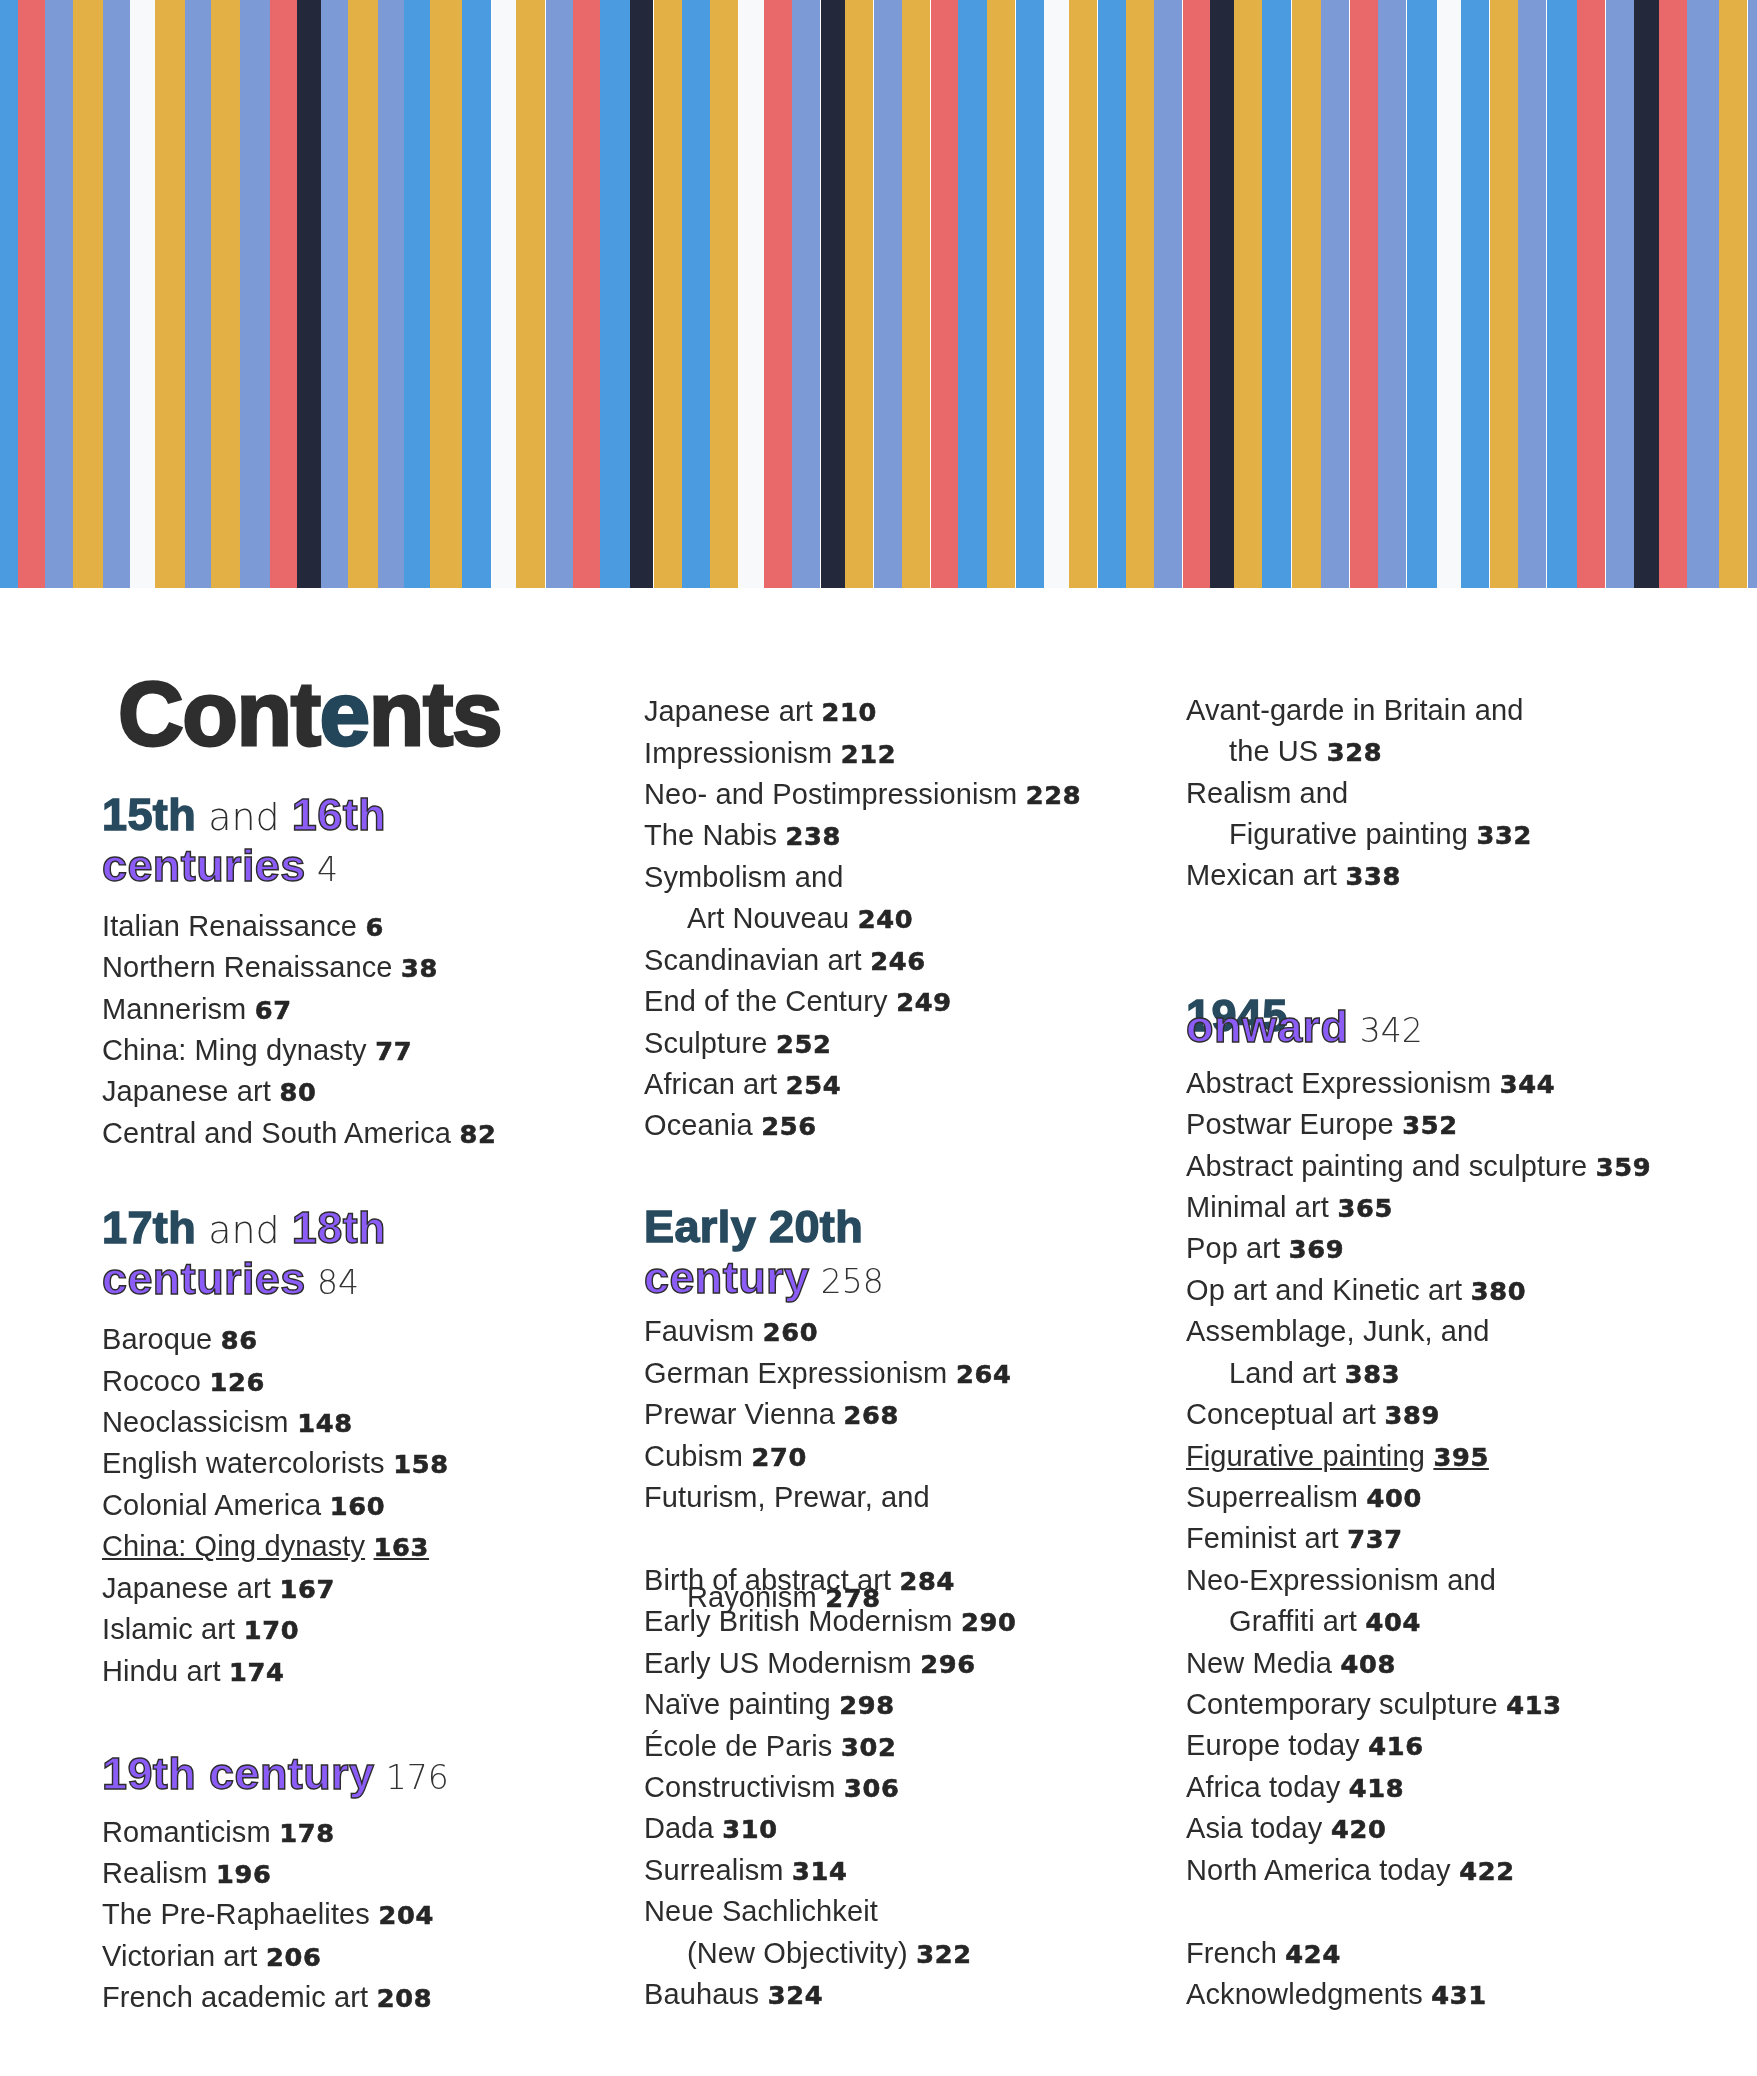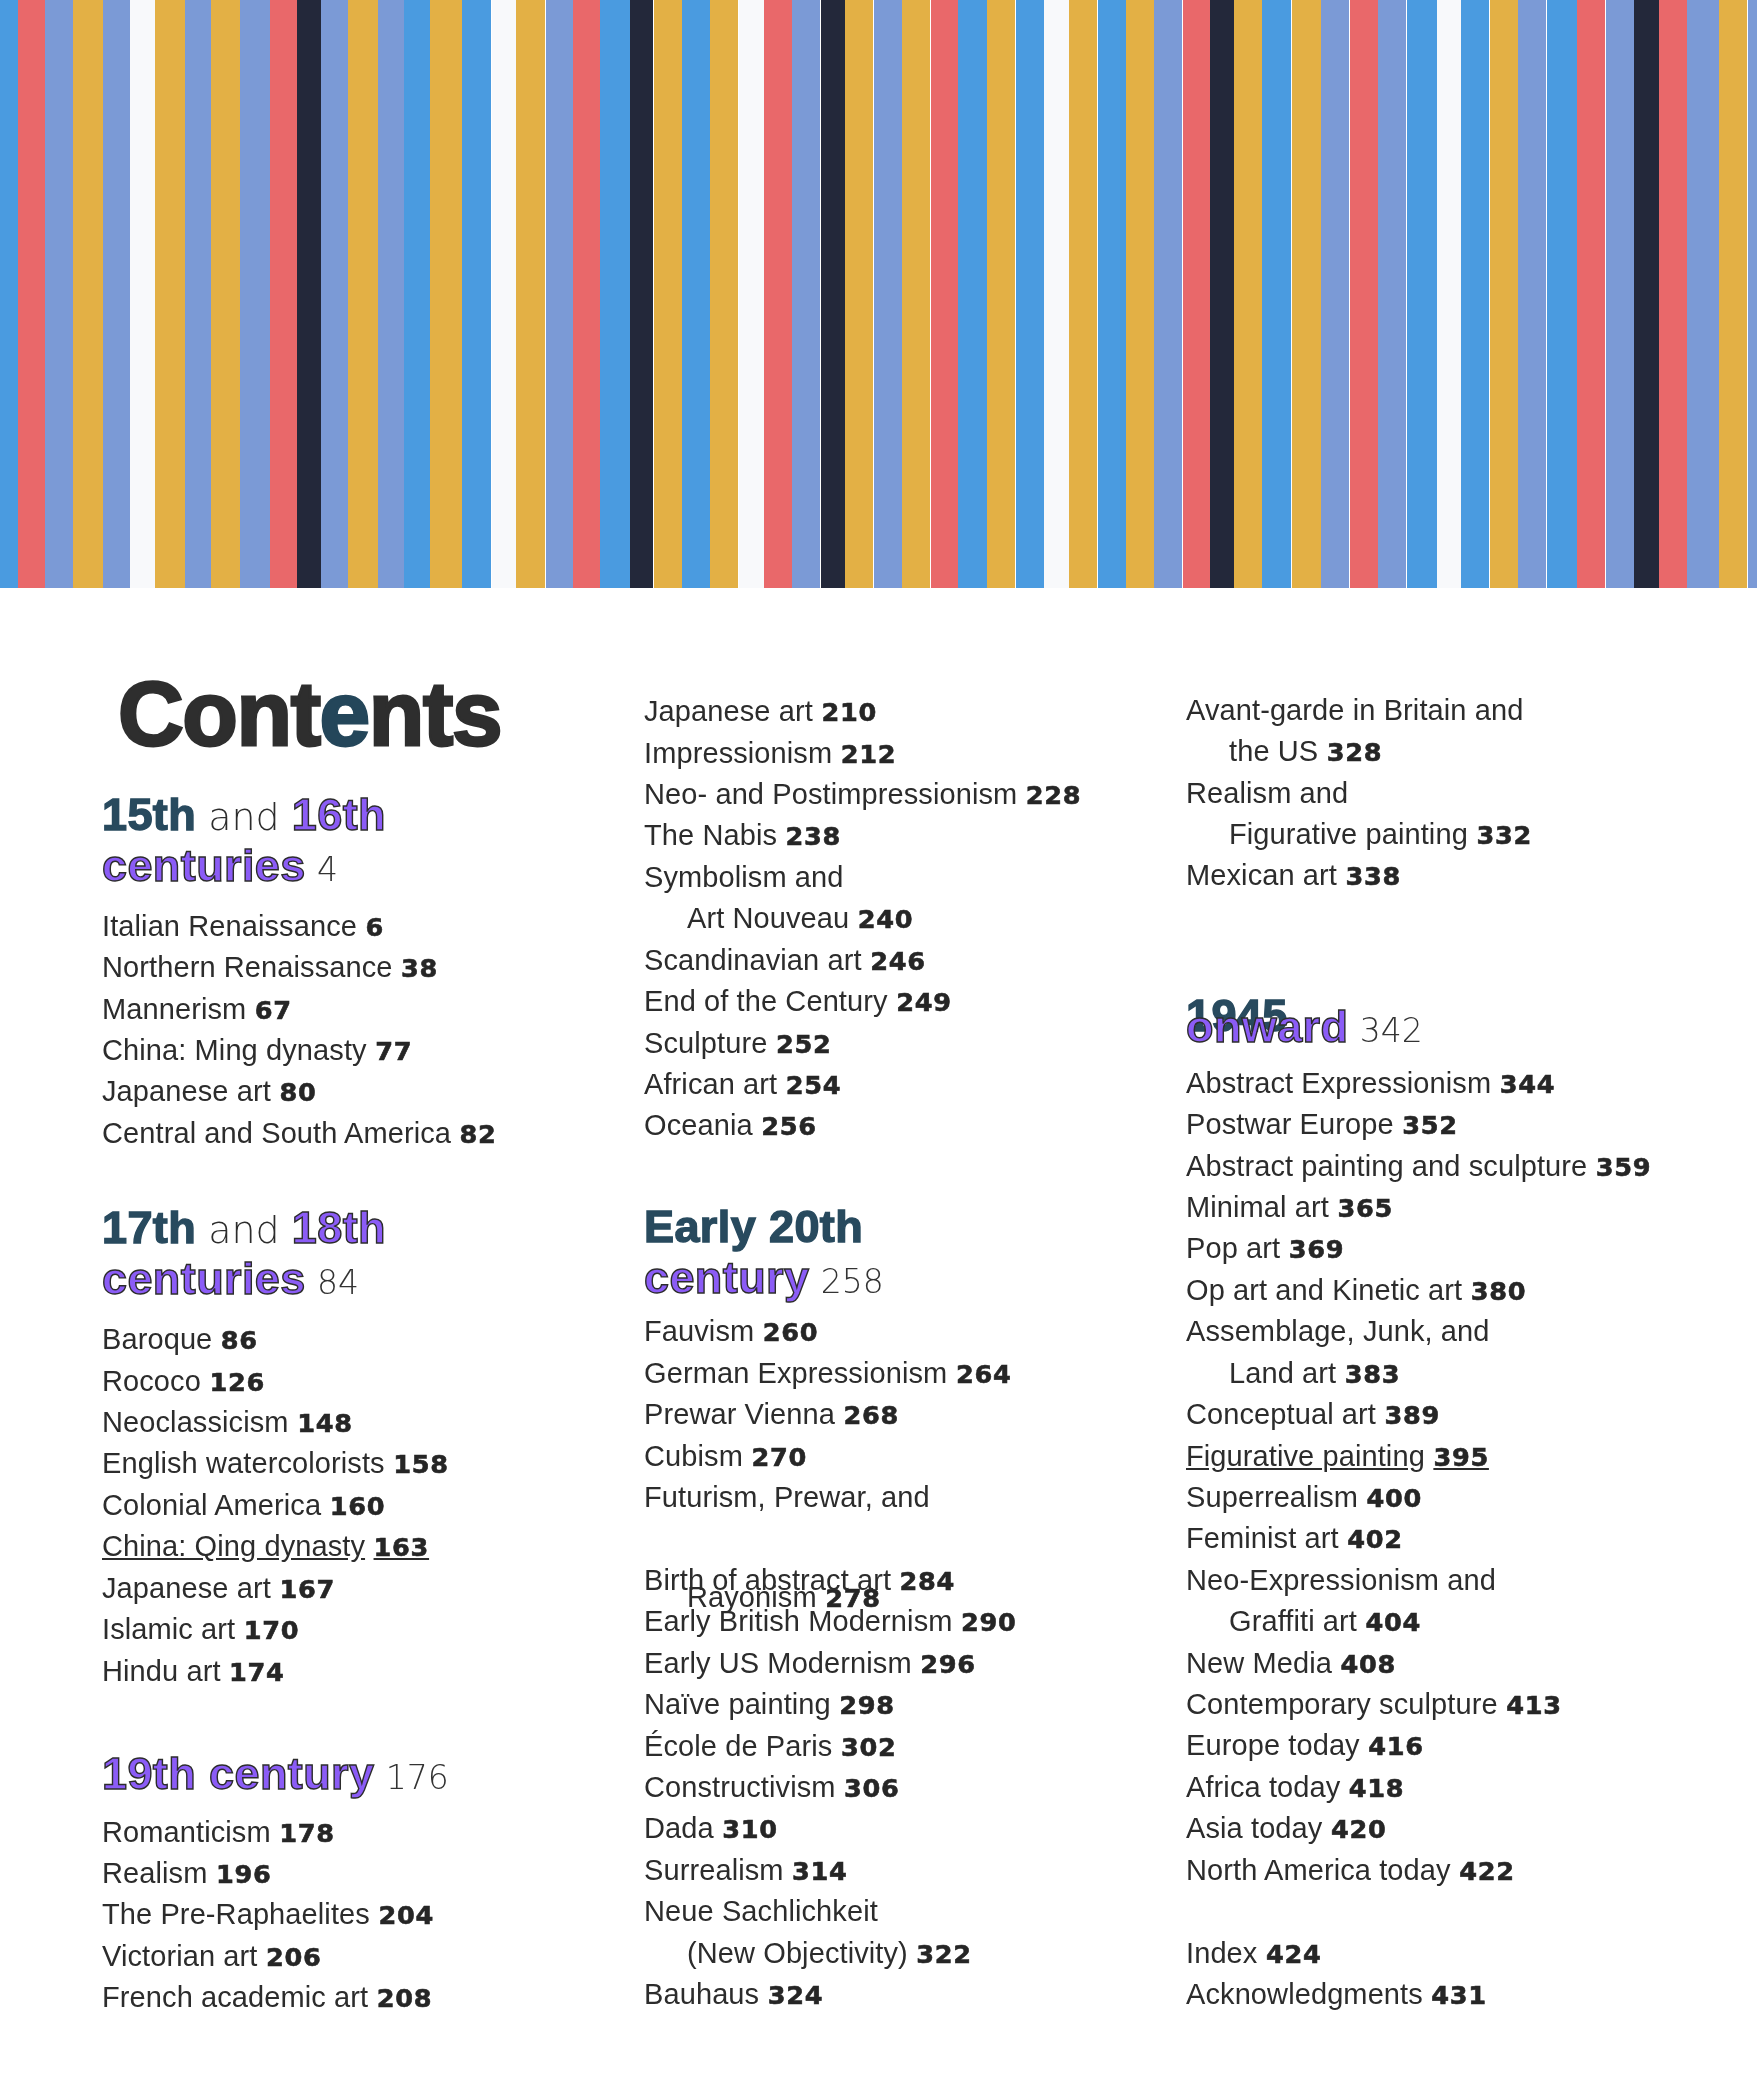--- a/index.html
+++ b/index.html
@@ -170,25 +170,25 @@
     <div class="entry" style="top: 1104px; left: 0px;"><span>Postwar Europe</span><span class="pg">352</span></div>
     <div class="entry" style="top: 1146px; left: 0px;"><span>Abstract painting and sculpture</span><span class="pg">359</span></div>
     <div class="entry" style="top: 1187px; left: 0px;"><span>Minimal art</span><span class="pg">365</span></div>
     <div class="entry" style="top: 1228px; left: 0px;"><span>Pop art</span><span class="pg">369</span></div>
     <div class="entry" style="top: 1270px; left: 0px;"><span>Op art and Kinetic art</span><span class="pg">380</span></div>
     <div class="entry" style="top: 1311px; left: 0px;"><span>Assemblage, Junk, and</span></div>
     <div class="entry indent" style="top: 1353px; left: 0px;"><span>Land art</span><span class="pg">383</span></div>
     <div class="entry" style="top: 1394px; left: 0px;"><span>Conceptual art</span><span class="pg">389</span></div>
     <div class="entry" style="top: 1436px; left: 0px; text-decoration: underline;"><span>Figurative painting</span><span class="pg">395</span></div>
     <div class="entry" style="top: 1477px; left: 0px;"><span>Superrealism</span><span class="pg">400</span></div>
-    <div class="entry" style="top: 1518px; left: 0px;"><span>Feminist art</span><span class="pg">402</span></div>
+    <div class="entry" style="top: 1518px; left: 0px;"><span>Feminist art</span><span class="pg">737</span></div>
     <div class="entry" style="top: 1560px; left: 0px;"><span>Neo-Expressionism and</span></div>
     <div class="entry indent" style="top: 1601px; left: 0px;"><span>Graffiti art</span><span class="pg">404</span></div>
     <div class="entry" style="top: 1643px; left: 0px;"><span>New Media</span><span class="pg">408</span></div>
     <div class="entry" style="top: 1684px; left: 0px;"><span>Contemporary sculpture</span><span class="pg">413</span></div>
     <div class="entry" style="top: 1725px; left: 0px;"><span>Europe today</span><span class="pg">416</span></div>
     <div class="entry" style="top: 1767px; left: 0px;"><span>Africa today</span><span class="pg">418</span></div>
     <div class="entry" style="top: 1808px; left: 0px;"><span>Asia today</span><span class="pg">420</span></div>
     <div class="entry" style="top: 1850px; left: 0px;"><span>North America today</span><span class="pg">422</span></div>
-    <div class="entry" style="top: 1933px; left: 0px;"><span>Index</span><span class="pg">424</span></div>
+    <div class="entry" style="top: 1933px; left: 0px;"><span>French</span><span class="pg">424</span></div>
     <div class="entry" style="top: 1974px; left: 0px;"><span>Acknowledgments</span><span class="pg">431</span></div>
   </div>
 
 
 </body></html>

